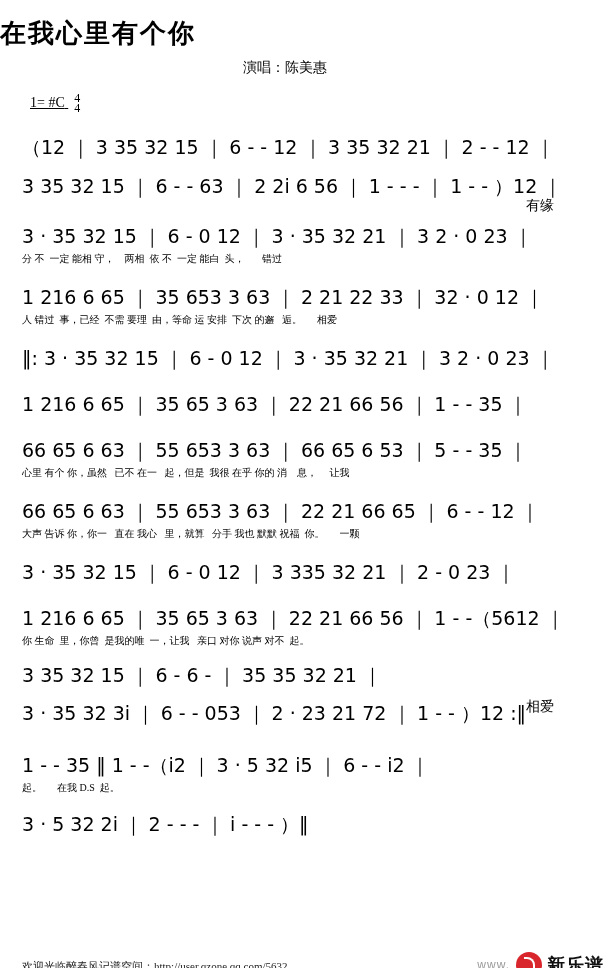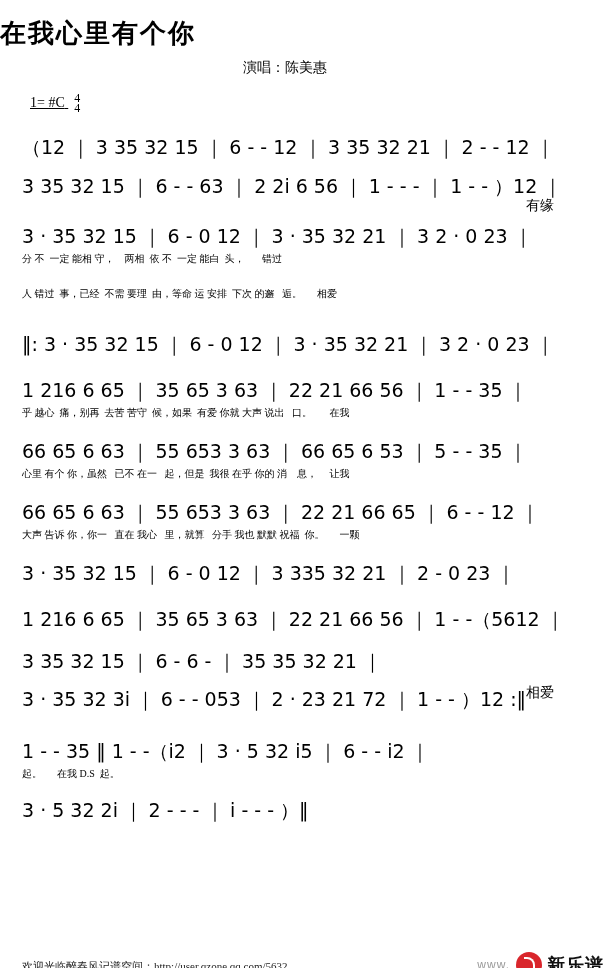--- a/index.html
+++ b/index.html
@@ -163,34 +163,34 @@
     <div class="rowgap" style="height:20px"></div>
 
     <div class="line">
       <div class="notes">3 · 35 32 15 ｜ 6 - 0 12 ｜ 3 · 35 32 21 ｜ 3 2 · 0 23 ｜</div>
       <div class="lyrics">分 不  一定 能相 守，    两相  依 不  一定 能白  头，       错过</div>
       <div class="tag"></div>
     </div>
     <div class="rowgap" style="height:16px"></div>
 
     <div class="line">
+      <div class="notes">1 216 6 65 ｜ 35 653 3 63 ｜ 2 21 22 33 ｜ 32 · 0 12 ｜</div>
       <div class="lyrics">人 错过  事，已经  不需 要理  由，等命 运 安排  下次 的邂   逅。      相爱</div>
       <div class="tag"></div>
     </div>
     <div class="rowgap" style="height:16px"></div>
 
     <div class="line">
       <div class="notes">‖: 3 · 35 32 15 ｜ 6 - 0 12 ｜ 3 · 35 32 21 ｜ 3 2 · 0 23 ｜</div>
       <div class="tag"></div>
     </div>
     <div class="rowgap" style="height:16px"></div>
 
     <div class="line">
       <div class="notes">1 216 6 65 ｜ 35 65 3 63 ｜ 22 21 66 56 ｜ 1 - - 35 ｜</div>
-      <div class="lyrics">乎 越心  痛，别再  去苦 苦守  候，如果  有爱 你就 大声 说出   口。       在我</div>
       <div class="tag"></div>
     </div>
     <div class="rowgap" style="height:16px"></div>
 
     <div class="line">
       <div class="notes">66 65 6 63 ｜ 55 653 3 63 ｜ 66 65 6 53 ｜ 5 - - 35 ｜</div>
       <div class="lyrics">心里 有个 你，虽然   已不 在一   起，但是  我很 在乎 你的 消    息，     让我</div>
       <div class="tag"></div>
     </div>
     <div class="rowgap" style="height:16px"></div>
@@ -203,20 +203,21 @@
     <div class="rowgap" style="height:16px"></div>
 
     <div class="line">
       <div class="notes">3 · 35 32 15 ｜ 6 - 0 12 ｜ 3 335 32 21 ｜ 2 - 0 23 ｜</div>
       <div class="tag"></div>
     </div>
     <div class="rowgap" style="height:16px"></div>
 
     <div class="line">
       <div class="notes">1 216 6 65 ｜ 35 65 3 63 ｜ 22 21 66 56 ｜ 1 - -（5612 ｜</div>
+      <div class="lyrics">你 生命  里，你曾  是我的唯  一，让我   亲口 对你 说声 对不  起。</div>
       <div class="tag"></div>
     </div>
     <div class="rowgap" style="height:12px"></div>
 
     <div class="line">
       <div class="notes">3 35 32 15 ｜ 6 - 6 - ｜ 35 35 32 21 ｜</div>
       <div class="lyrics"></div>
     </div>
     <div class="rowgap" style="height:8px"></div>
 

